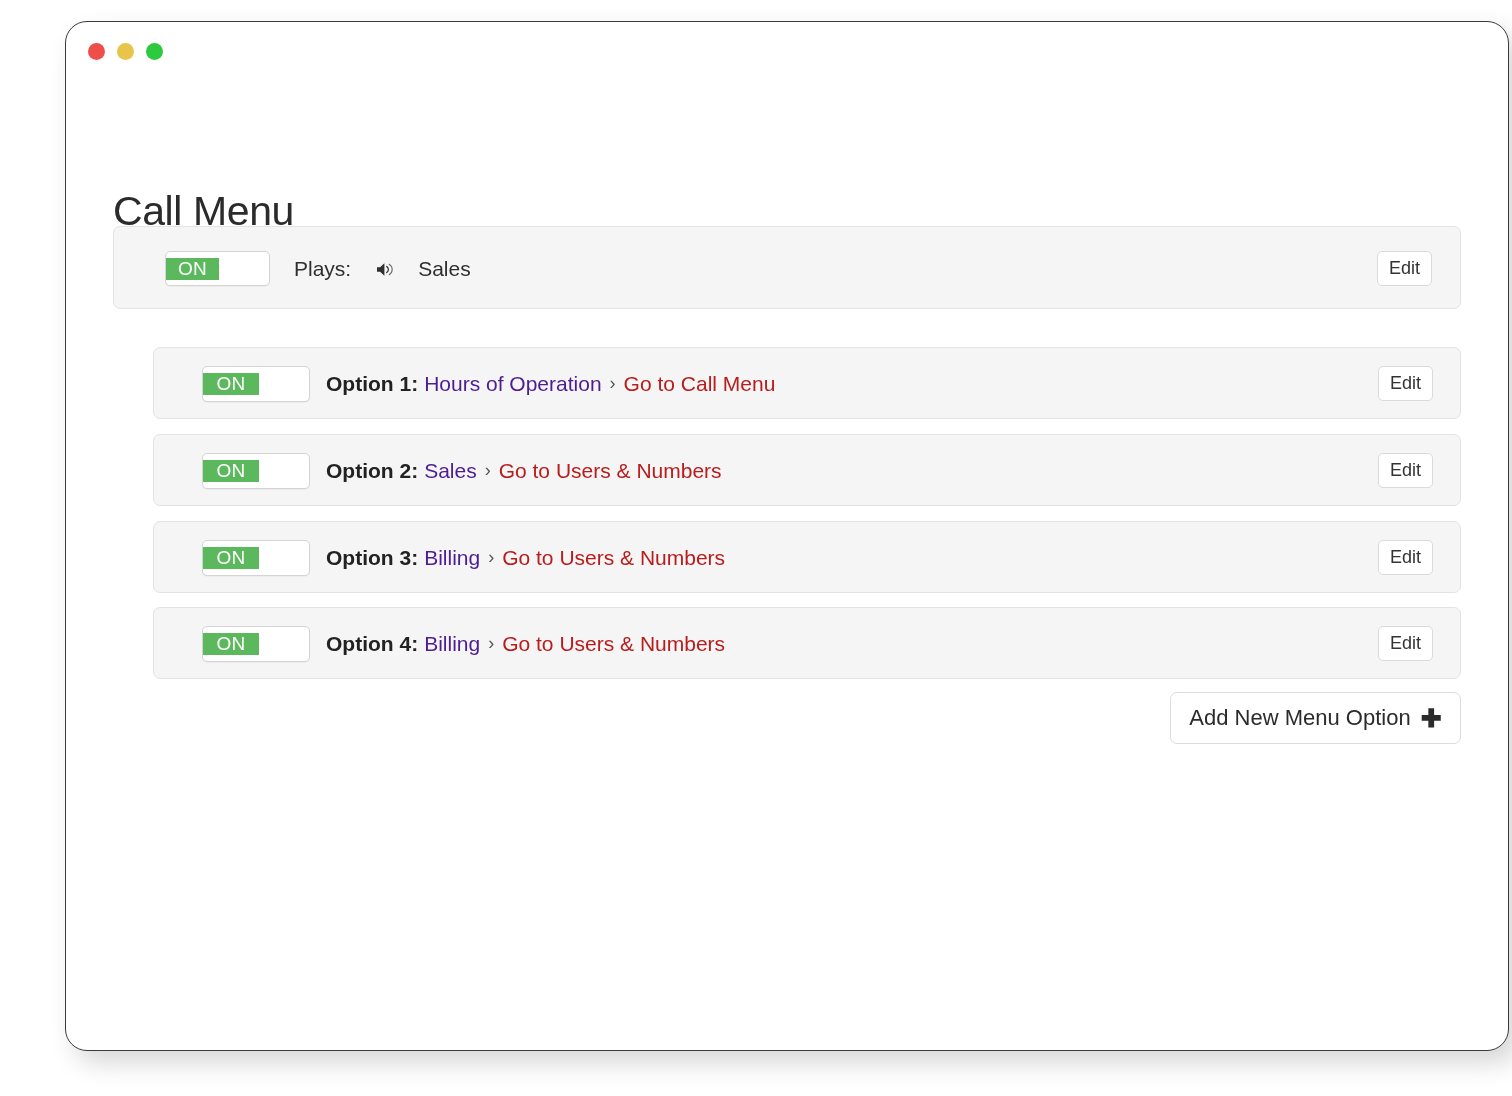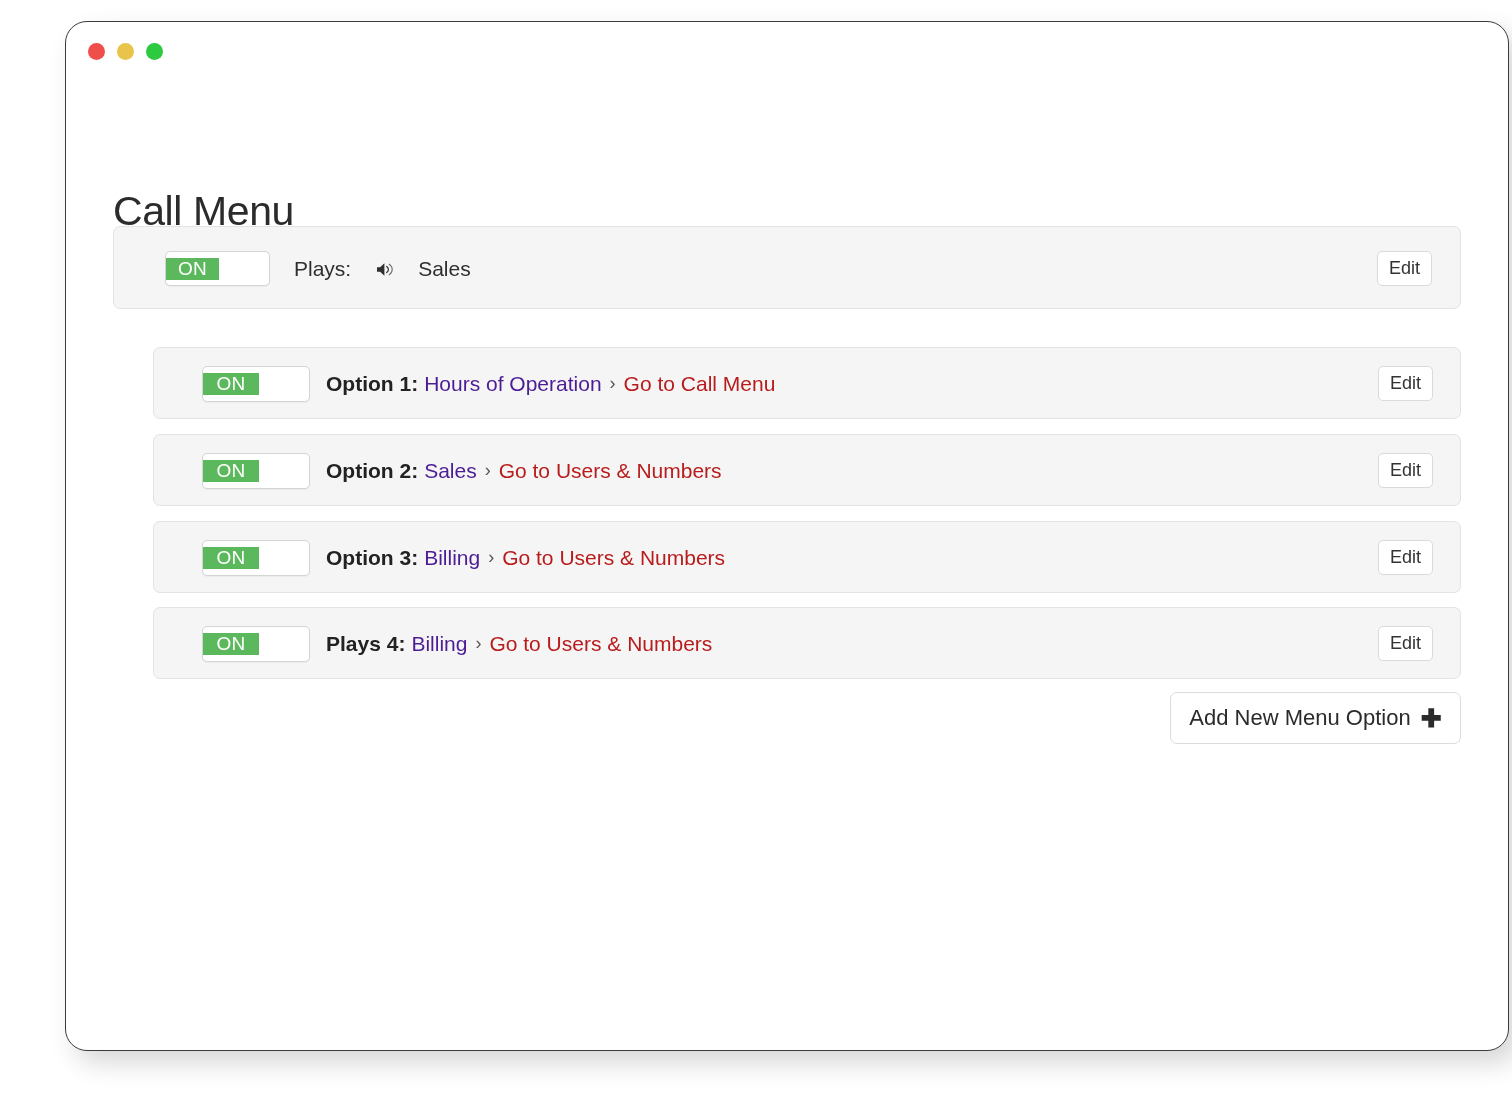--- a/index.html
+++ b/index.html
@@ -325,21 +325,21 @@
         </div>
         <button class="edit-btn">Edit</button>
       </div>
 
       <div class="card option-card r3">
         <div class="toggle">
           <span class="knob-on">ON</span>
           <span class="knob-off"></span>
         </div>
         <div class="option-line">
-          <span class="option-label">Plays 4:</span>
+          <span class="option-label">Option 4:</span>
           <span class="option-target">Billing</span>
           <span class="chev">›</span>
           <span class="option-dest">Go to Users &amp; Numbers</span>
         </div>
         <button class="edit-btn">Edit</button>
       </div>
 
       <button class="add-btn">
         <span>Add New Menu Option</span>
         <span class="plus">✚</span>

